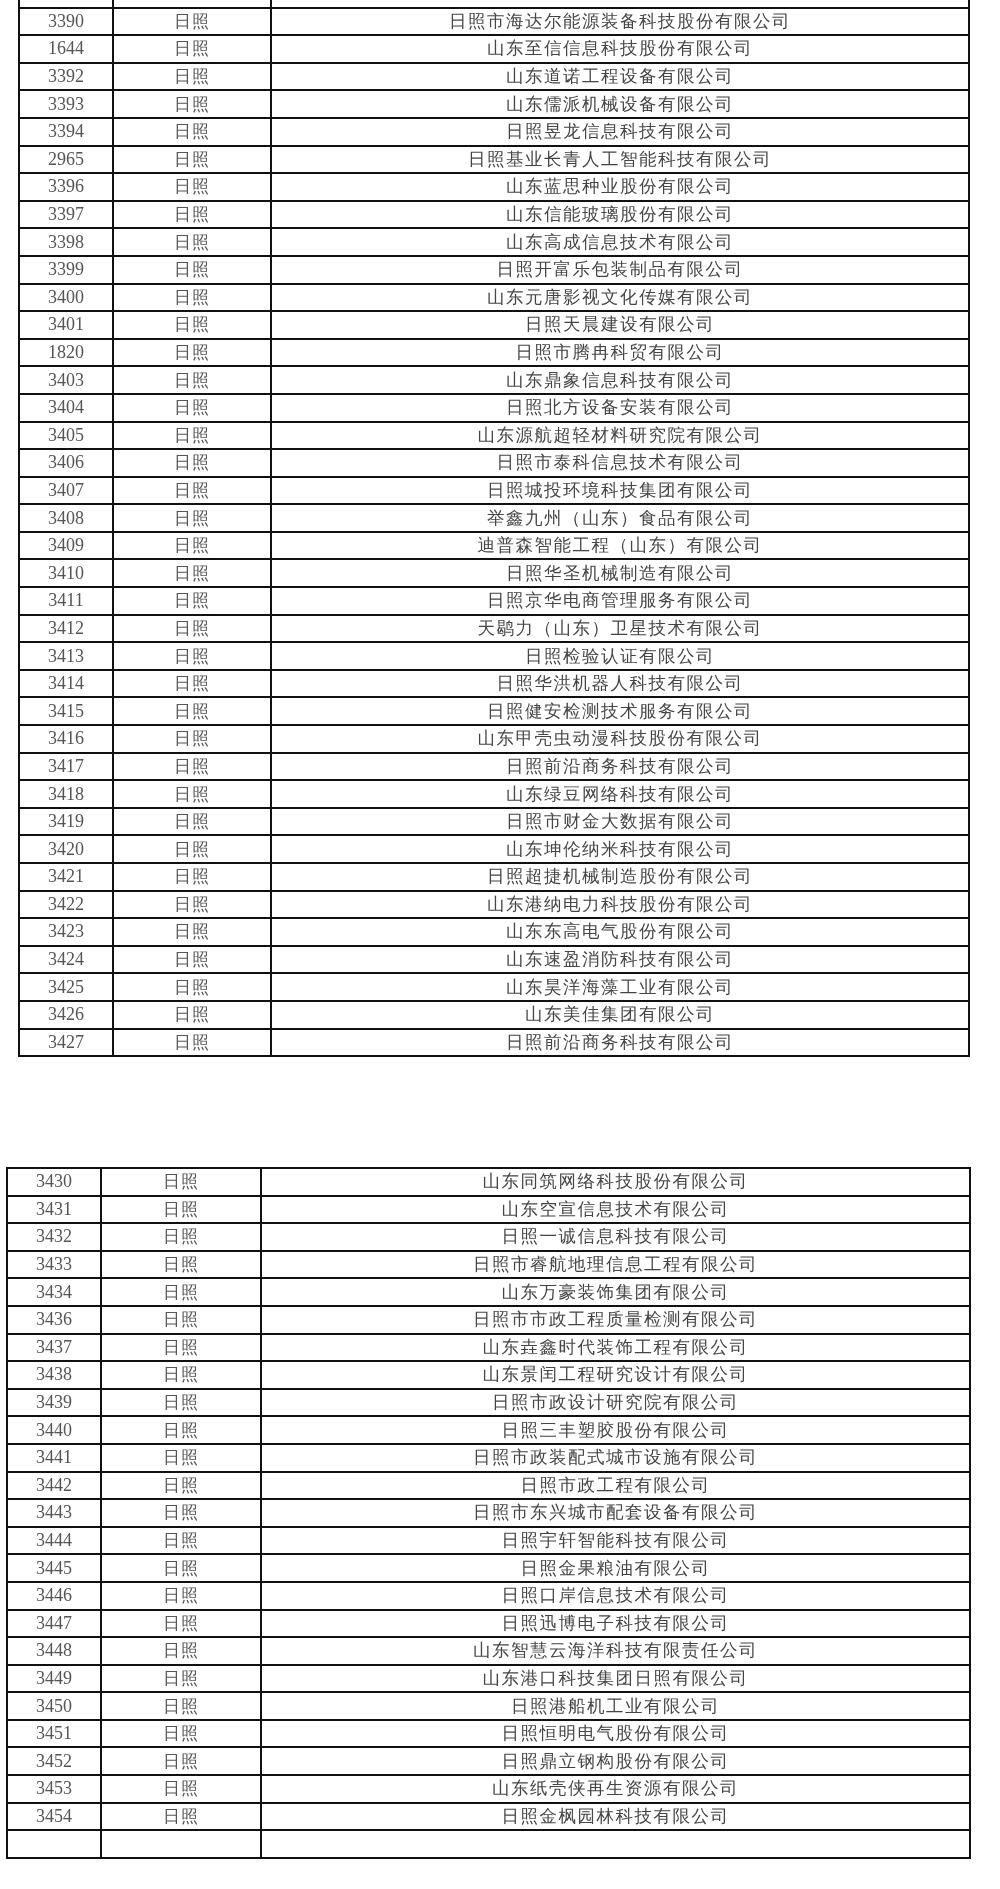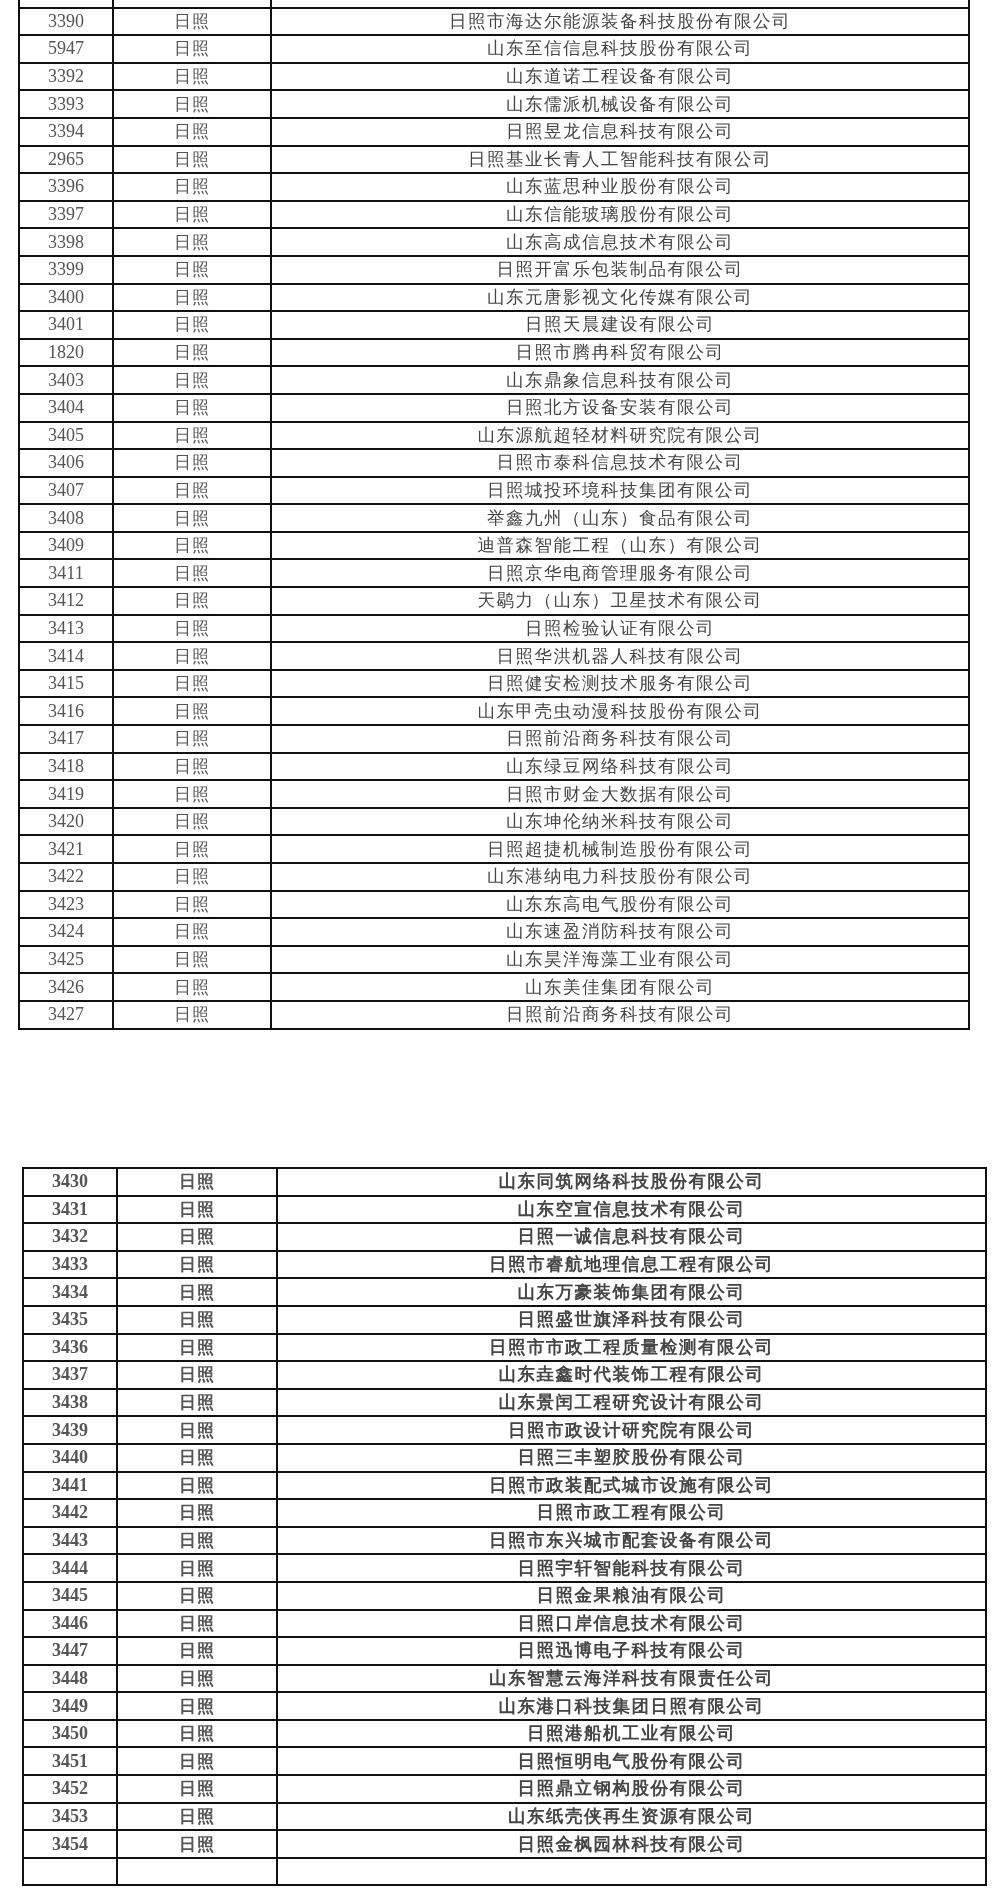--- a/index.html
+++ b/index.html
@@ -5,21 +5,21 @@
   html, body { margin: 0; padding: 0; background: #ffffff; }
   body { width: 1000px; height: 1889px; position: relative; overflow: hidden;
          font-family: "DejaVu Serif", "Liberation Serif", serif; color: #4a4a4a; }
   .tbl { position: absolute; border-collapse: collapse; table-layout: fixed; }
   .tbl td { border: 2.5px solid #111; height: 25.6px; padding: 0; text-align: center;
             vertical-align: middle; font-size: 17px; line-height: 25px; white-space: nowrap; overflow: hidden; }
   .tbl td.num { font-family: "Liberation Serif", "DejaVu Serif", serif; font-size: 18px; color: #555; }
   .tbl td.city { color: #555; font-size: 17px; letter-spacing: 1px; }
   .tbl td.name { color: #454545; font-size: 17.5px; letter-spacing: 1.5px; }
   #t1 { left: 18px; top: -21px; width: 950px; }
-  #t2 { left: 22px; top: 1167px; width: 963px; font-weight: bold; }
+  #t2 { left: 6px; top: 1167px; width: 963px; }
   #t1 col.c1 { width: 94px; } #t1 col.c2 { width: 158px; } #t1 col.c3 { width: 698px; }
   #t2 col.c1 { width: 94px; } #t2 col.c2 { width: 160px; } #t2 col.c3 { width: 709px; }
 </style>
 </head>
 <body>
 
 <table id="t1" class="tbl">
   <colgroup>
       <col class="c1">
       <col class="c2">
@@ -30,21 +30,21 @@
       <td class="num"></td>
       <td class="city"></td>
       <td class="name"></td>
     </tr>
   <tr>
     <td class="num">3390</td>
     <td class="city">日照</td>
     <td class="name">日照市海达尔能源装备科技股份有限公司</td>
   </tr>
       <tr>
-    <td class="num">5947</td>
+    <td class="num">1644</td>
     <td class="city">日照</td>
     <td class="name">山东至信信息科技股份有限公司</td>
   </tr>
       <tr>
     <td class="num">3392</td>
     <td class="city">日照</td>
     <td class="name">山东道诺工程设备有限公司</td>
   </tr>
       <tr>
     <td class="num">3393</td>
@@ -123,20 +123,25 @@
   </tr>
       <tr>
     <td class="num">3408</td>
     <td class="city">日照</td>
     <td class="name">举鑫九州（山东）食品有限公司</td>
   </tr>
       <tr>
     <td class="num">3409</td>
     <td class="city">日照</td>
     <td class="name">迪普森智能工程（山东）有限公司</td>
+  </tr>
+      <tr>
+    <td class="num">3410</td>
+    <td class="city">日照</td>
+    <td class="name">日照华圣机械制造有限公司</td>
   </tr>
       <tr>
     <td class="num">3411</td>
     <td class="city">日照</td>
     <td class="name">日照京华电商管理服务有限公司</td>
   </tr>
       <tr>
     <td class="num">3412</td>
     <td class="city">日照</td>
     <td class="name">天鹖力（山东）卫星技术有限公司</td>
@@ -245,25 +250,20 @@
     <td class="num">3433</td>
     <td class="city">日照</td>
     <td class="name">日照市睿航地理信息工程有限公司</td>
   </tr>
       <tr>
     <td class="num">3434</td>
     <td class="city">日照</td>
     <td class="name">山东万豪装饰集团有限公司</td>
   </tr>
       <tr>
-    <td class="num">3435</td>
-    <td class="city">日照</td>
-    <td class="name">日照盛世旗泽科技有限公司</td>
-  </tr>
-      <tr>
     <td class="num">3436</td>
     <td class="city">日照</td>
     <td class="name">日照市市政工程质量检测有限公司</td>
   </tr>
       <tr>
     <td class="num">3437</td>
     <td class="city">日照</td>
     <td class="name">山东垚鑫时代装饰工程有限公司</td>
   </tr>
       <tr>

